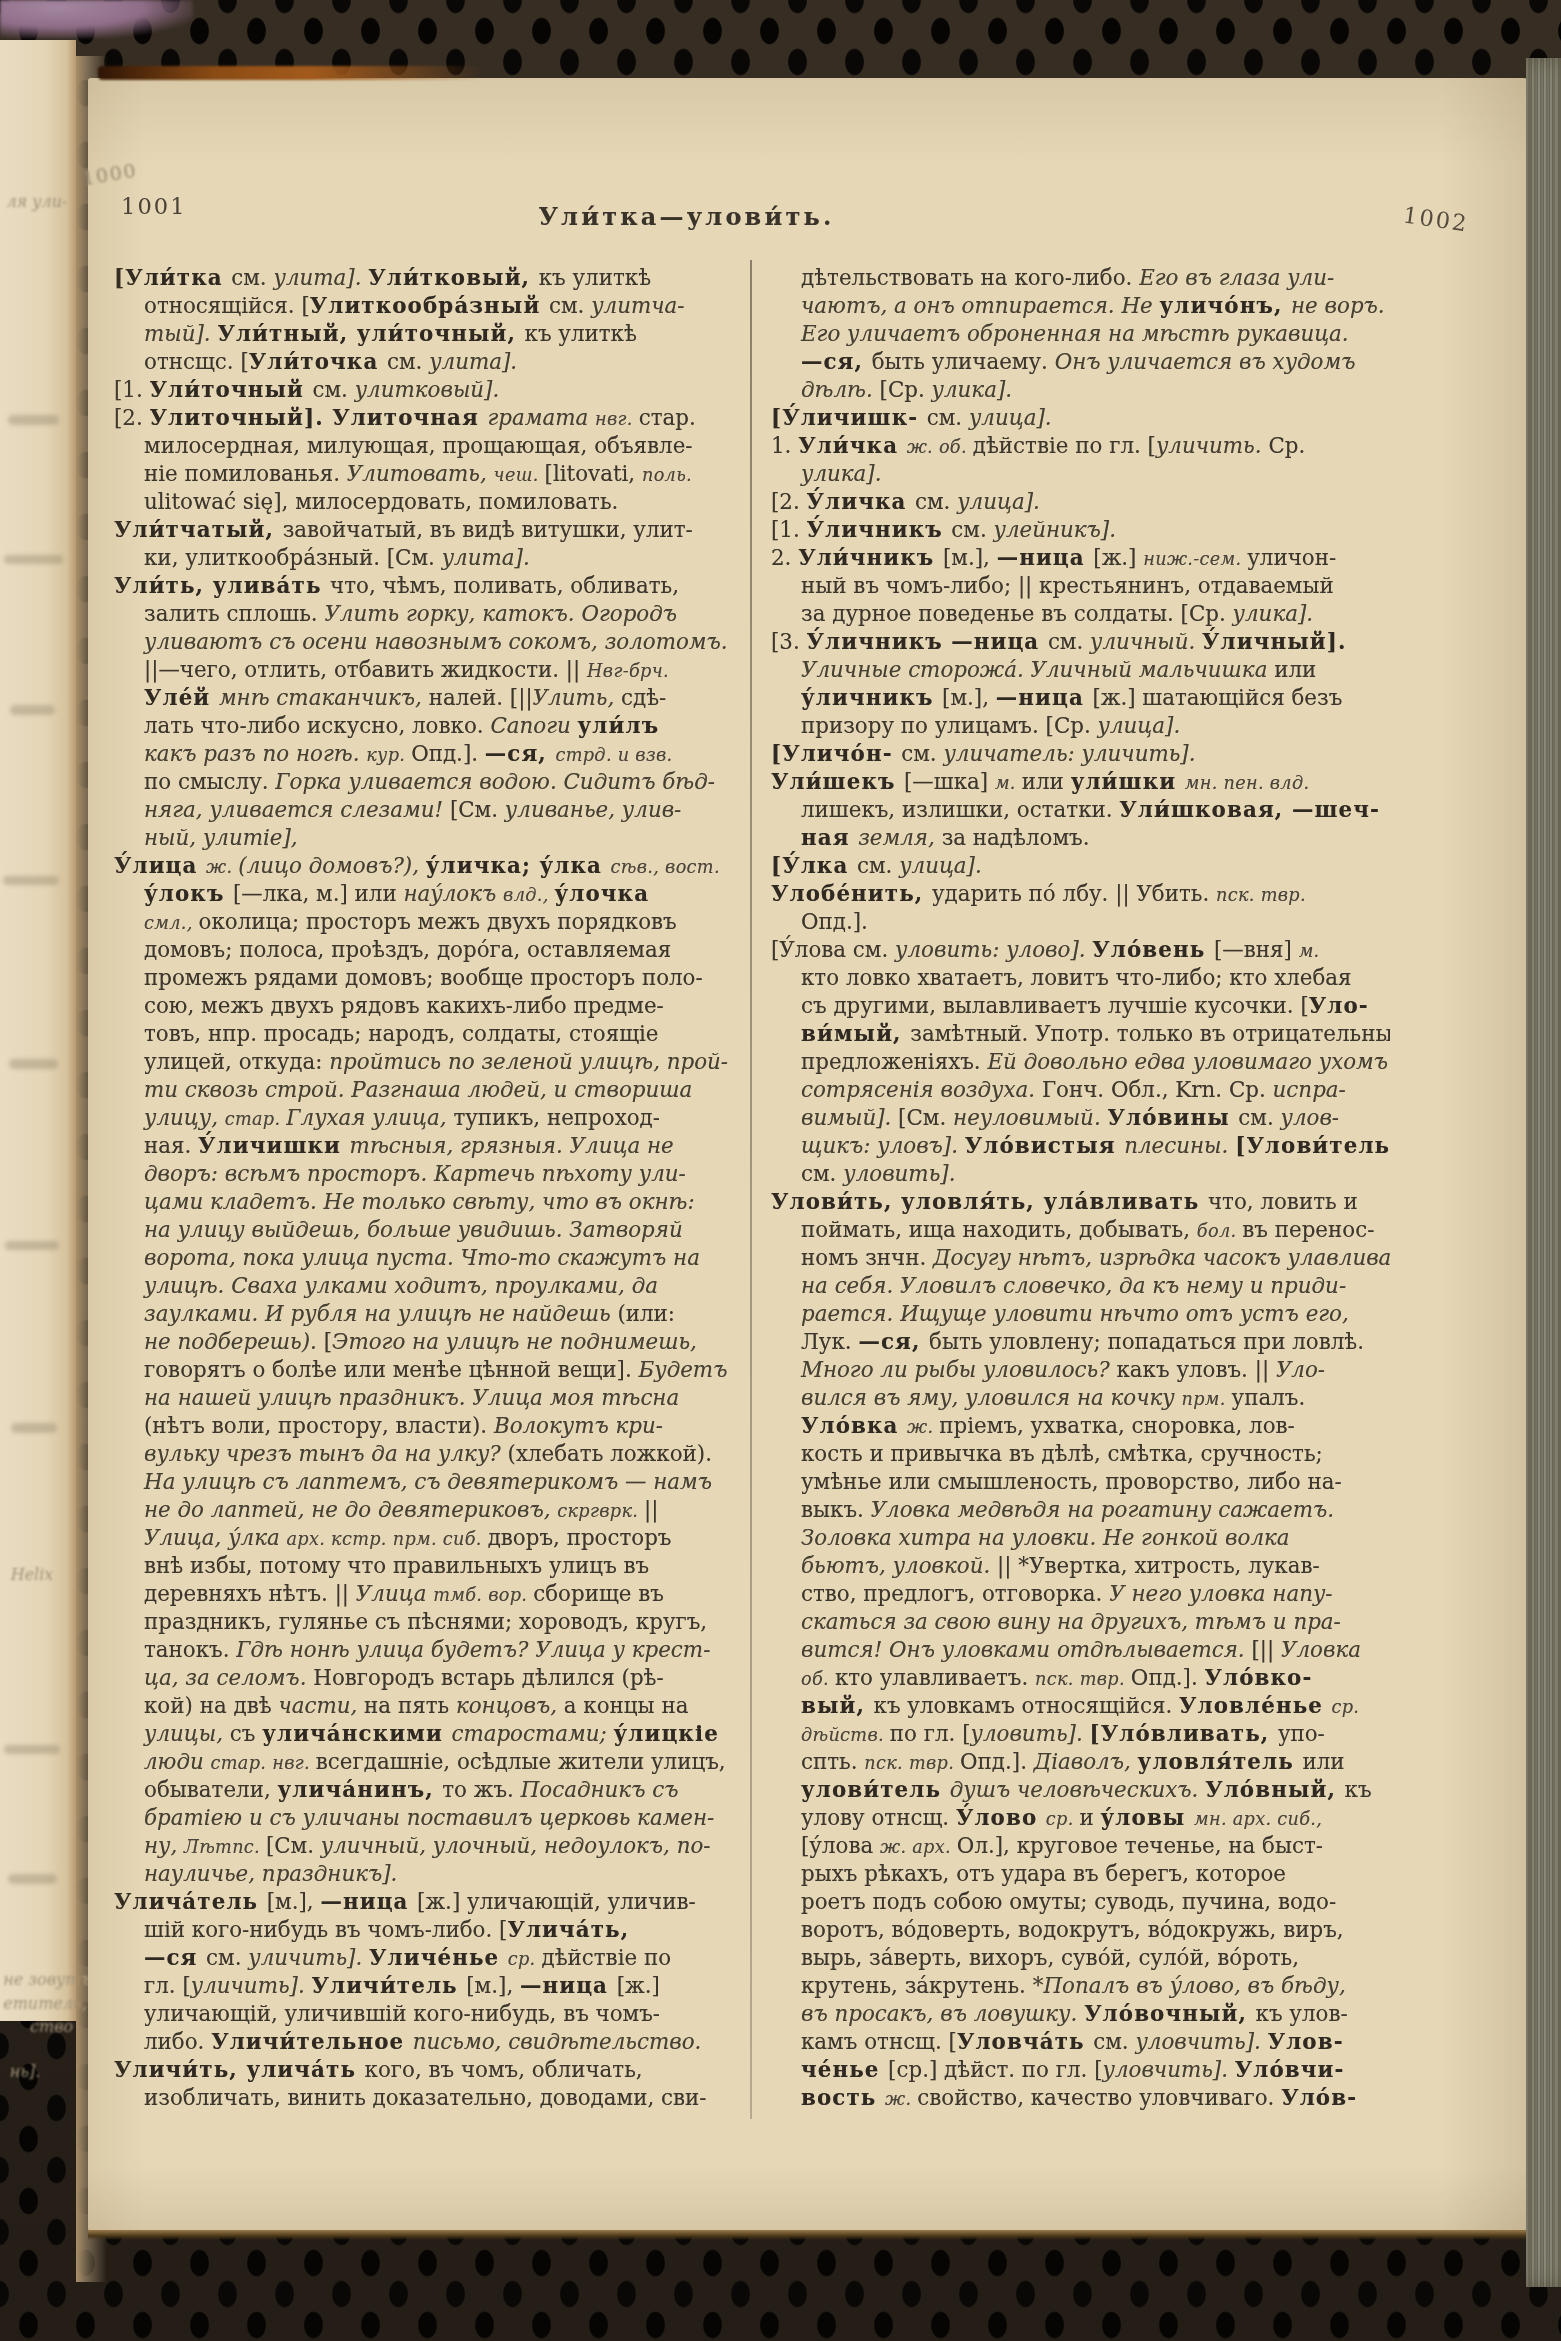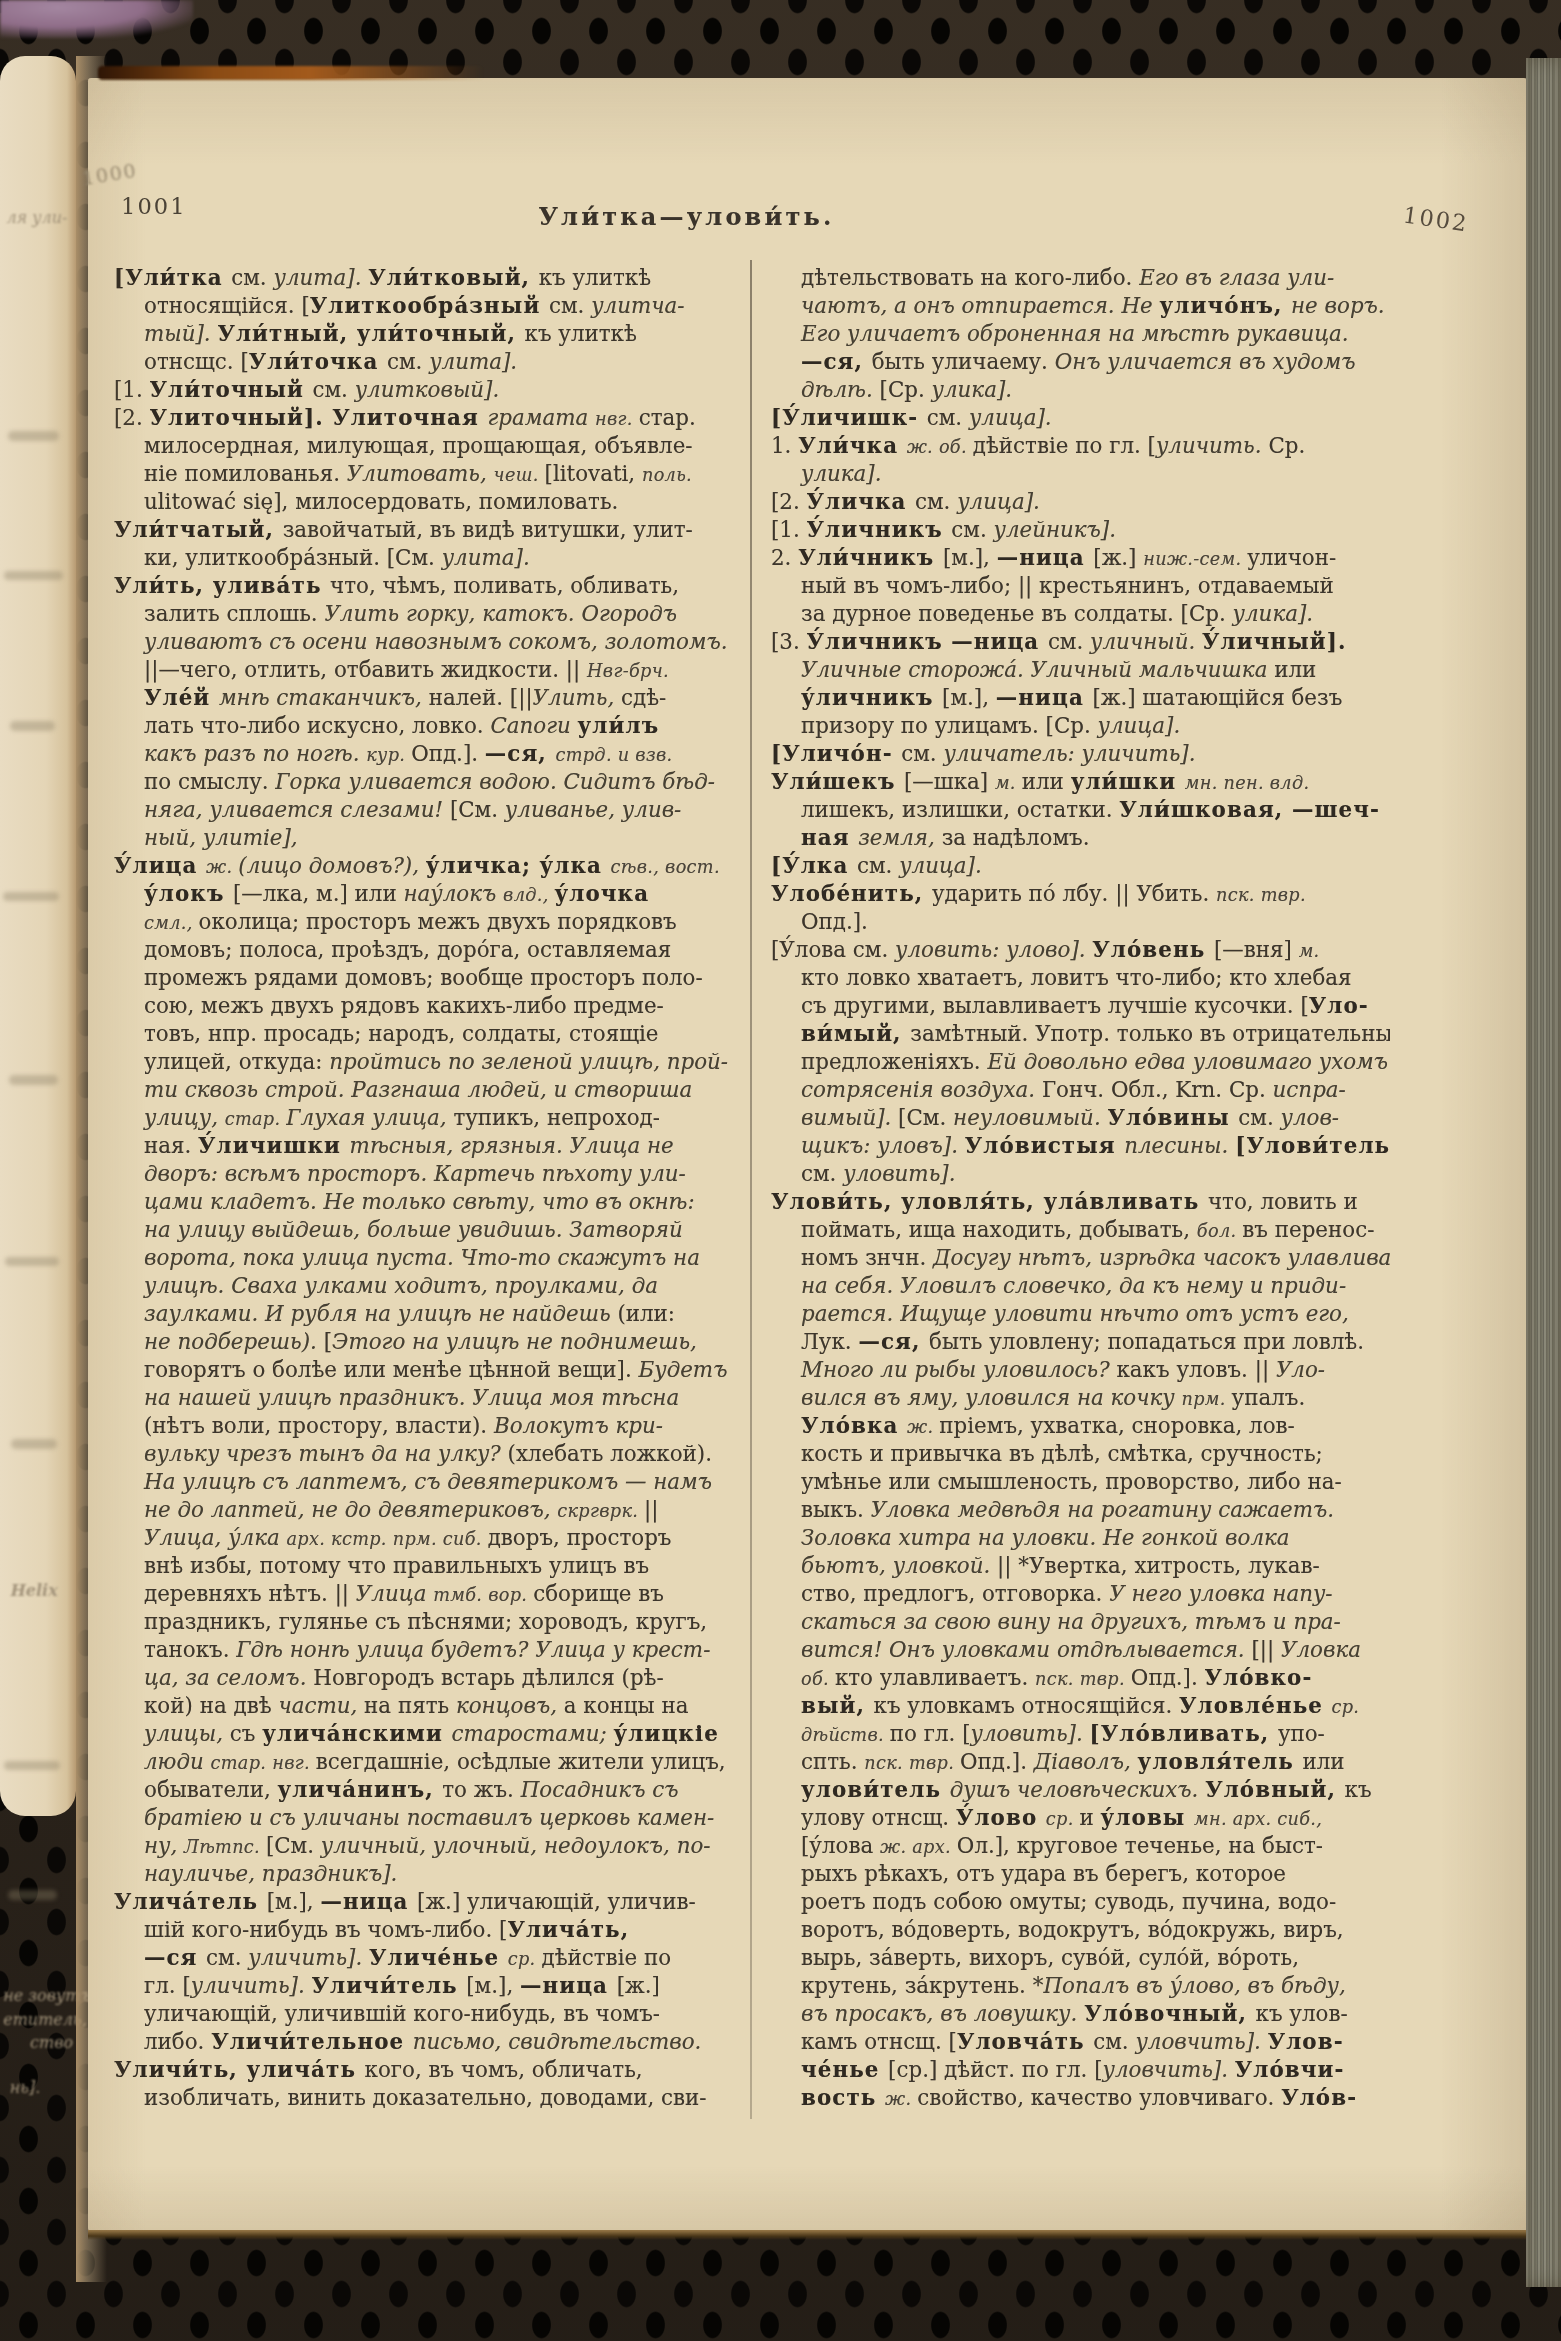--- a/index.html
+++ b/index.html
@@ -19,23 +19,22 @@
     background-size:57px 62px, 57px 62px, 100% 100%;
     background-position:0 0, 28px 31px, 0 0;
   }
   .purple-corner{
     position:absolute;left:0;top:0;width:193px;height:38px;
     background:radial-gradient(ellipse at 30% 20%, #a386a0 0%, #8f6d88 45%, rgba(90,60,85,0) 78%);
     filter:blur(1.6px);
   }
   
   .adjacent-page{
-    position:absolute;left:0;top:56px;width:76px;height:1760px;
+    position:absolute;left:0;top:40px;width:76px;height:1981px;
     background:linear-gradient(90deg,#e9dcc2 0%,#e4d5b6 60%,#d6c29c 88%,#b79a72 100%);
-    border-radius:25px;
   }
   .gutter{
     position:absolute;left:76px;top:56px;width:31px;height:2226px;
     background:linear-gradient(90deg,#a98e68 0%, rgba(201,178,140,.45) 40%, rgba(230,216,184,0) 100%);
   }
   .streak{ position:absolute;border-radius:5.4px;background:rgba(140,125,100,.38);filter:blur(2.1px); }
   .fragment{
     position:absolute;color:#a2937a;font-style:italic;font-size:16px;
     filter:blur(0.9px);white-space:nowrap;
   }
@@ -119,21 +118,21 @@
     <div class="streak" style="left:4.3px;top:515px;width:59px;height:8.6px;"></div>
     <div class="streak" style="left:9.7px;top:665px;width:45px;height:9.7px;"></div>
     <div class="streak" style="left:3.2px;top:836px;width:56px;height:8.6px;"></div>
     <div class="streak" style="left:8.6px;top:1019px;width:49px;height:9.7px;"></div>
     <div class="streak" style="left:5.4px;top:1201px;width:54px;height:8.6px;"></div>
     <div class="streak" style="left:10.7px;top:1383px;width:46px;height:9.7px;"></div>
     <div class="streak" style="left:4.3px;top:1705px;width:56px;height:8.6px;"></div>
     <div class="streak" style="left:7.5px;top:1834px;width:49px;height:9.7px;"></div>
     <div id="fragments-host" style="position:absolute;inset:0;">
         <div class="fragment" style="left: 6.4px; top: 152px;">ля ули-</div>
-        <div class="fragment" style="left: 10.7px; top: 1525px; font-weight: bold;">Helix</div>
+        <div class="fragment" style="left: 10.7px; top: 1525px;">Helix</div>
         <div class="fragment" style="left: 3.2px; top: 1930px;">не зовутъ</div>
         <div class="fragment" style="left: 3.2px; top: 1954px;">етитель,</div>
         <div class="fragment" style="left: 30px; top: 1977px;">ство</div>
         <div class="fragment" style="left: 9.7px; top: 2022px;">нь].</div>
       </div>
   </div>
 
   <div class="gutter"></div>
 
   <div class="page">

